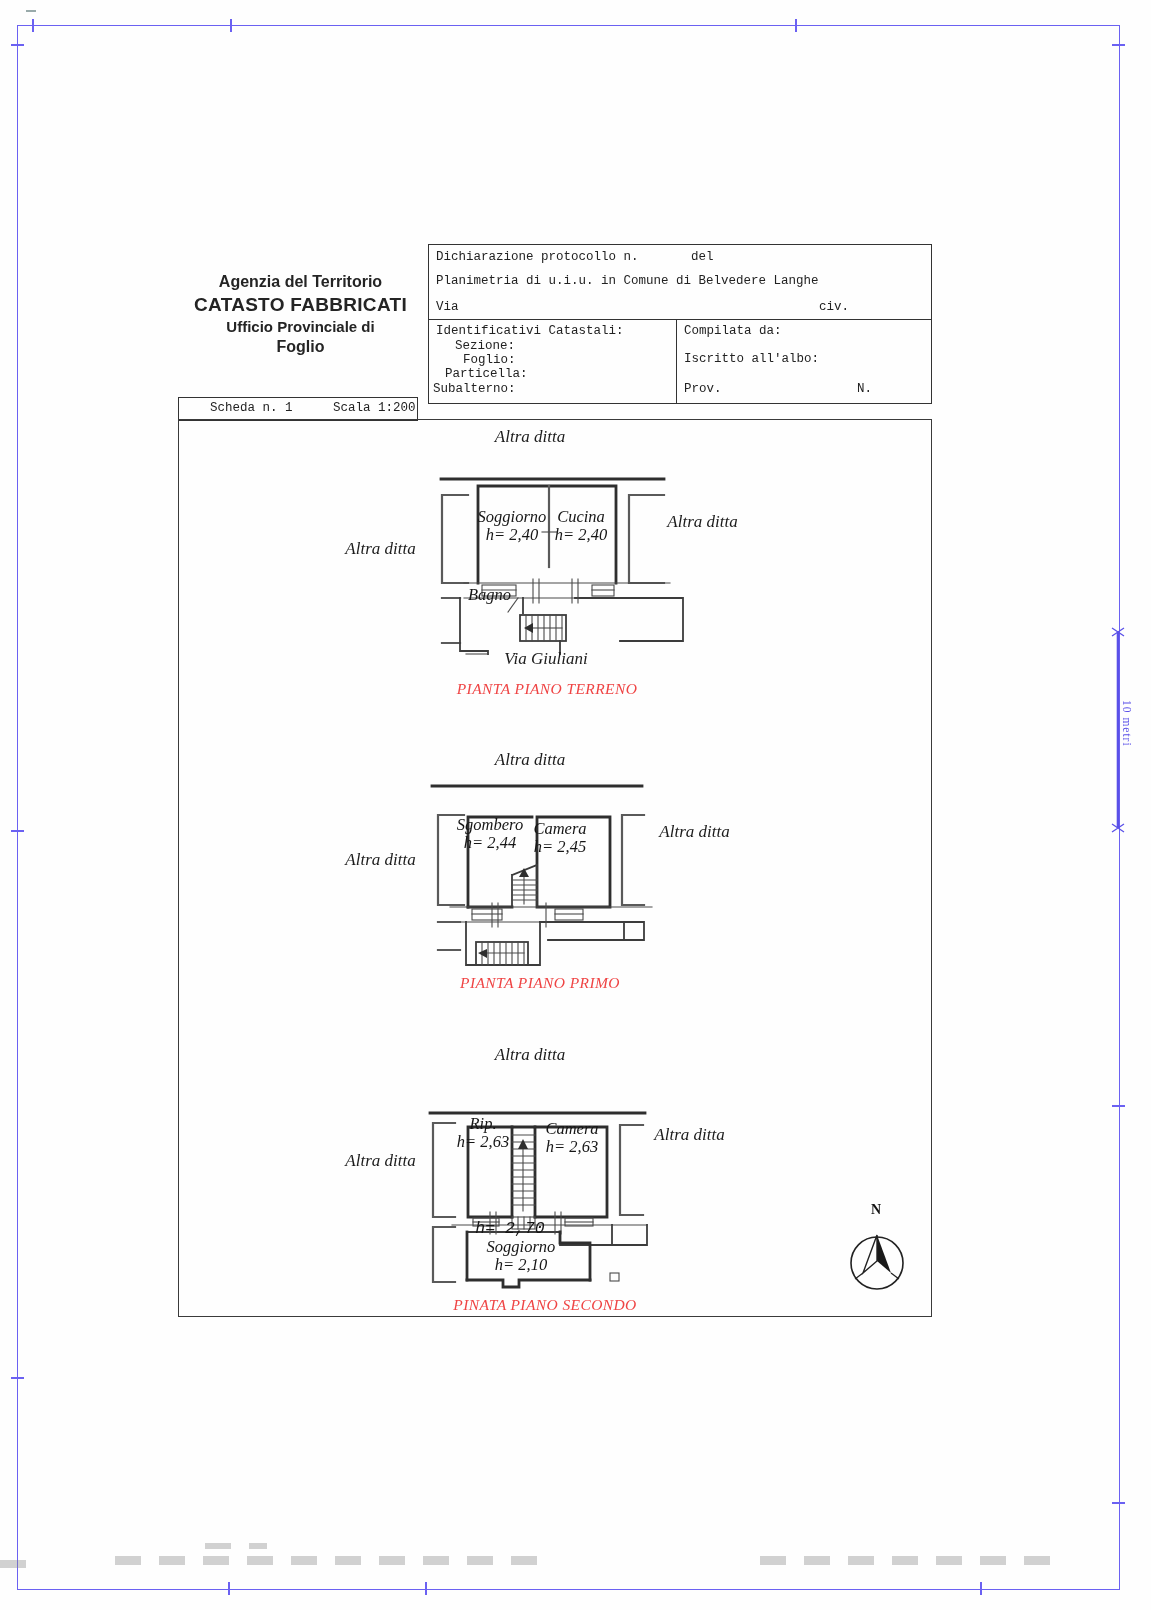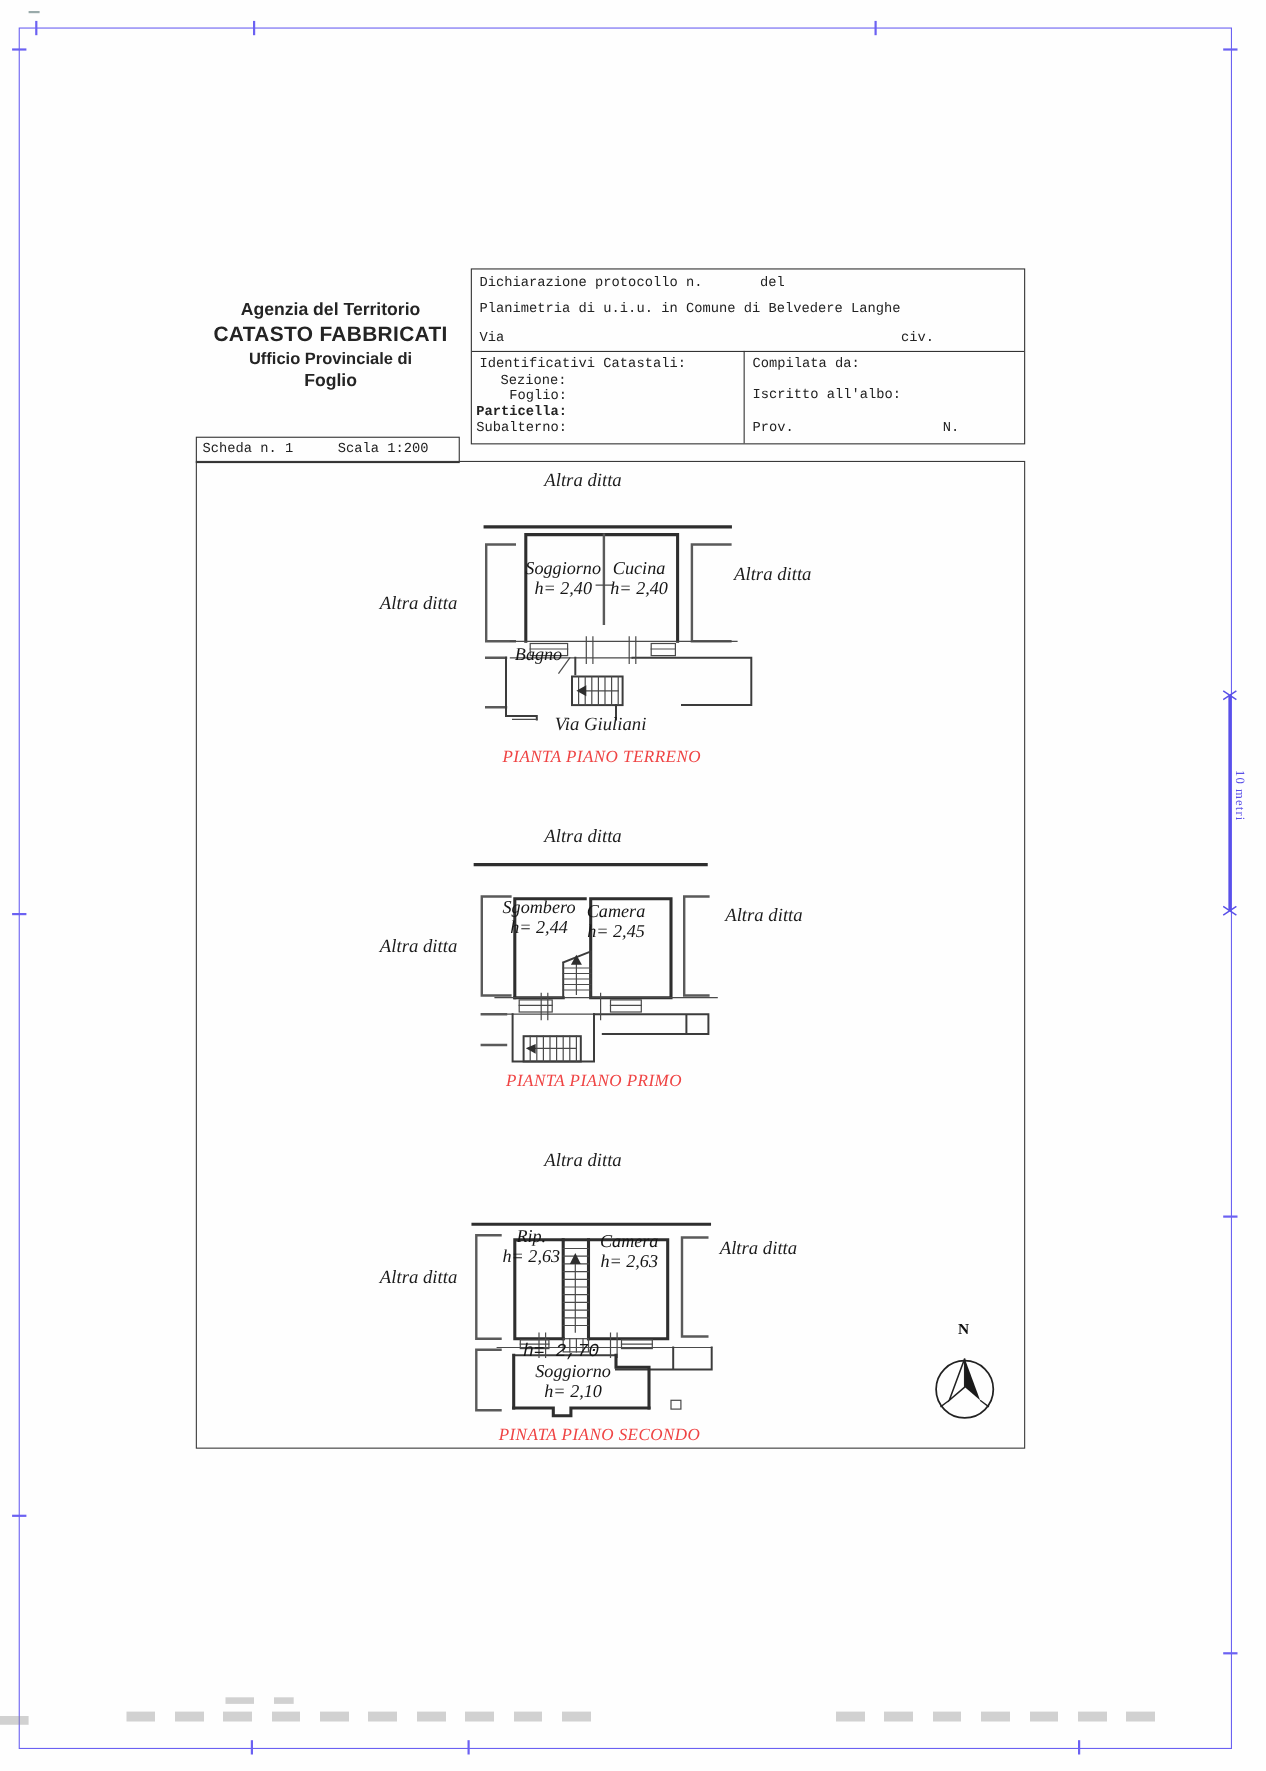--- a/index.html
+++ b/index.html
@@ -21,21 +21,21 @@
   
   .formbox{position:absolute;left:428px;top:244px;width:502px;height:158px;
            border:1.4px solid #333;font-family:"Liberation Mono","DejaVu Sans Mono",monospace;
            font-size:12.5px;color:#222;}
   .formbox span{position:absolute;white-space:pre;}
   .form-hdiv{position:absolute;left:0;top:74px;width:502px;height:0;border-top:1.4px solid #333;}
   .form-vdiv{position:absolute;left:247px;top:74px;width:0;height:84px;border-left:1.4px solid #333;}
   
   .scheda{position:absolute;left:178px;top:397px;width:238px;height:22px;border:1.4px solid #333;
           font-family:"Liberation Mono","DejaVu Sans Mono",monospace;font-size:12.5px;color:#222;}
-  .scheda span{position:absolute;top:3px;white-space:pre;}
+  .scheda span{position:absolute;top:3px;white-space:pre;margin-left:26px;}
   
   .planframe{position:absolute;left:178px;top:419px;width:752px;height:896px;border:1.4px solid #3a3a3a;}
   
   .lbl{position:absolute;text-align:center;font-style:italic;font-size:17px;color:#1c1c1c;}
   .room{position:absolute;text-align:center;font-style:italic;font-size:16.5px;line-height:18px;color:#161616;}
   .cap{position:absolute;text-align:center;font-style:italic;font-size:15.5px;letter-spacing:.4px;color:#ef4444;}
   
   svg .w{stroke:#2e2e2e;stroke-width:2.8;fill:none;stroke-linecap:square;}
   svg .n{stroke:#5a5a5a;stroke-width:2.2;fill:none;stroke-linecap:square;}
   svg .m{stroke:#3c3c3c;stroke-width:1.8;fill:none;stroke-linecap:square;}
@@ -83,21 +83,21 @@
     <span style="left:7px;top:5px;">Dichiarazione protocollo n.</span>
     <span style="left:262px;top:5px;">del</span>
     <span style="left:7px;top:29px;">Planimetria di u.i.u. in Comune di Belvedere Langhe</span>
     <span style="left:7px;top:55px;">Via</span>
     <span style="left:390px;top:55px;">civ.</span>
     <div class="form-hdiv"></div>
     <div class="form-vdiv"></div>
     <span style="left:7px;top:79px;">Identificativi Catastali:</span>
     <span style="left:26px;top:94px;">Sezione:</span>
     <span style="left:34px;top:108px;">Foglio:</span>
-    <span style="left:4px;top:122px;font-weight:bold;">Particella:</span>
+    <span style="left:16px;top:122px;">Particella:</span>
     <span style="left:4px;top:137px;">Subalterno:</span>
     <span style="left:255px;top:79px;">Compilata da:</span>
     <span style="left:255px;top:107px;">Iscritto all'albo:</span>
     <span style="left:255px;top:137px;">Prov.</span>
     <span style="left:428px;top:137px;">N.</span>
   </div>
 
   <div class="scheda">
     <span style="left:5px;">Scheda n. 1</span>
     <span style="left:128px;">Scala 1:200</span>

